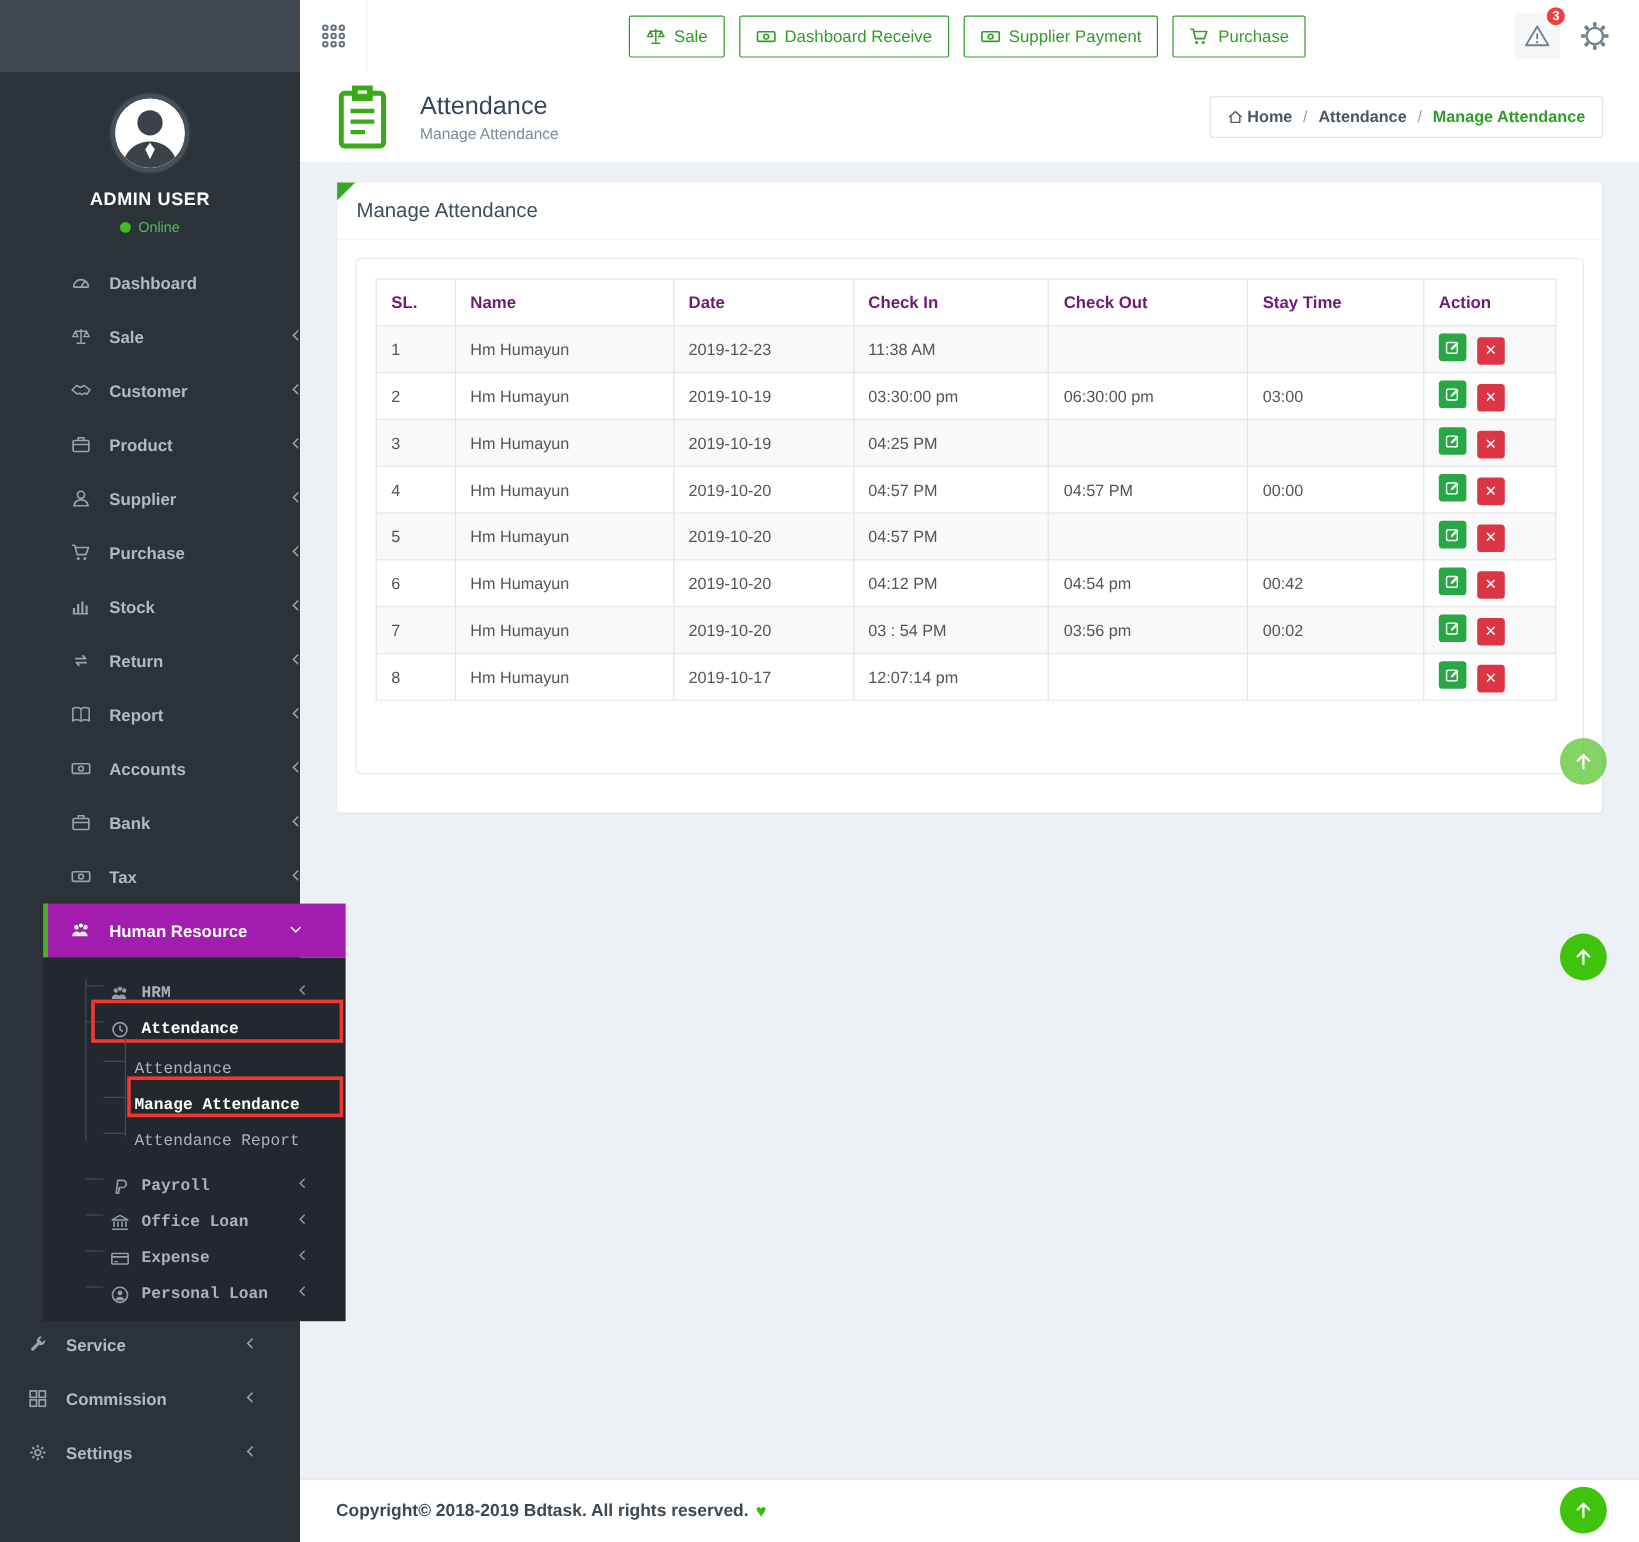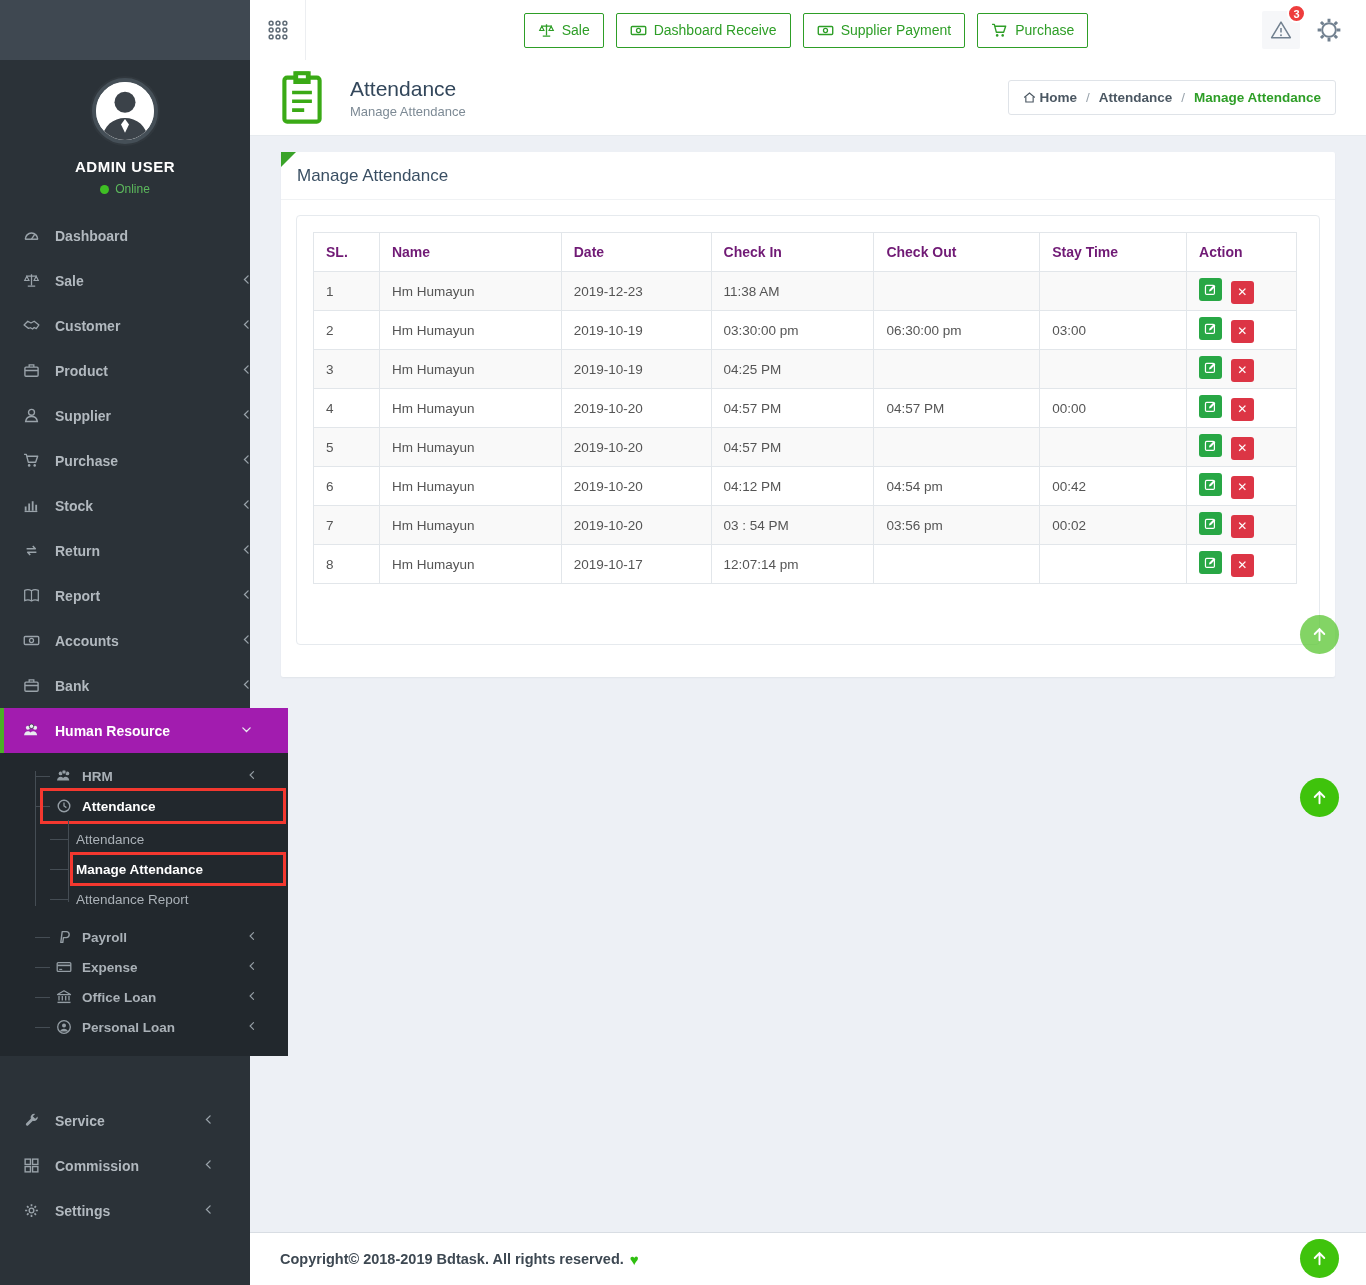--- a/index.html
+++ b/index.html
@@ -22,36 +22,36 @@
   .user-block { position:absolute; top:78px; left:0; width:250px; text-align:center; }
   .avatar {
     width:66px; height:66px; border-radius:50%; margin:0 auto;
     background:#fff; border:4px solid #454f57; box-shadow:0 0 0 2px #31383e;
     display:flex; align-items:center; justify-content:center; overflow:hidden;
   }
   .user-name { margin-top:14px; color:#fff; font-weight:700; font-size:15px; letter-spacing:.5px; }
   .user-status { margin-top:7px; font-size:12px; color:#5cb85c; display:flex; align-items:center; justify-content:center; gap:6px;text-align:center; }
   .status-dot { width:9px; height:9px; border-radius:50%; background:#3fbf24; display:inline-block; }
 
-  .menu { position:absolute; left:0; width:288px; top:213px; }
+  .menu { position:absolute; left:0; width:288px; top:213px;padding-left:36px; }
   .menu-bottom { position:absolute; left:0; width:250px; top:1098px; }
   .m-item {
     height:45px; display:flex; align-items:center; padding:0 18px 0 22px;
     color:#b2b9bf; font-size:14px; font-weight:700; cursor:pointer; position:relative;
   }
   .m-item .icon { width:18px; margin-right:15px; color:#9aa3aa; }
   .m-item .chev { margin-left:auto; color:#8d969d; }
   .m-item.active { color:#fff; border-left:4px solid #4bae27; padding-left:18px; background:#a21caf; }
   .m-item.active .icon { color:#e8ecef; }
 
   .submenu { position:relative; background:#22282d; padding:8px 0 14px 0; }
   .submenu::before { content:''; position:absolute; left:35px; top:18px; bottom:150px; width:1px; background:#454d54; }
   .s-item {
-    height:30px; display:flex; align-items:center; padding:0 18px 0 55px;
-    color:#aab1b7; font-size:13.5px; font-weight:700; cursor:pointer; position:relative;
+    height:30px; display:flex; align-items:flex-end; padding:0 18px 0 55px;
+    color:#aab1b7; font-size:13.5px; font-weight:700; cursor:pointer; position:relative;font-family:Liberation Mono, monospace;
   }
   .s-item::before { content:''; position:absolute; left:35px; top:15px; width:15px; height:1px; background:#454d54; }
   .s-item .icon { width:17px; margin-right:10px; color:#949da4; }
   .s-item .chev { margin-left:auto; color:#8d969d; }
   .s-item.lvl2 { padding-left:76px; font-weight:400; }
   .s-item.lvl2::before { left:50px; width:18px; }
   .s-item.active { color:#fff; font-weight:700; }
   .subtree { position:relative; margin:3px 0 8px 0; }
   .subtree::before { content:''; position:absolute; left:68px; top:-4px; bottom:12px; width:1px; background:#454d54; }
   .subtree .s-item::before { left:50px; width:18px; }
@@ -318,20 +318,34 @@
             <path d="M5.8 4.8V2.6h4.4v2.2M1.8 8h12.4" fill="none" stroke="currentColor" stroke-width="1.2"></path>
           </svg>
         </span>
     <span>Bank</span>
     <span class="chev"><span class="icon ">
             <svg width="13" height="13" viewBox="0 0 16 16">
               <path d="M10 3.5 5.5 8 10 12.5" fill="none" stroke="currentColor" stroke-width="1.6" stroke-linecap="round"></path>
             </svg>
           </span></span>
   </div>
+      <div class="m-item">
+    <span class="icon ">
+          <svg width="17" height="17" viewBox="0 0 16 16">
+            <rect x="1.2" y="4.2" width="13.6" height="7.6" rx="1" fill="none" stroke="currentColor" stroke-width="1.3"></rect>
+            <circle cx="8" cy="8" r="1.9" fill="none" stroke="currentColor" stroke-width="1.2"></circle>
+          </svg>
+        </span>
+    <span>Tax</span>
+    <span class="chev"><span class="icon ">
+            <svg width="13" height="13" viewBox="0 0 16 16">
+              <path d="M10 3.5 5.5 8 10 12.5" fill="none" stroke="currentColor" stroke-width="1.6" stroke-linecap="round"></path>
+            </svg>
+          </span></span>
+  </div>
       <div class="m-item active">
     <span class="icon ">
           <svg width="17" height="17" viewBox="0 0 16 16">
             <circle cx="4.6" cy="5.4" r="1.9" fill="currentColor"></circle>
             <circle cx="11.4" cy="5.4" r="1.9" fill="currentColor"></circle>
             <circle cx="8" cy="4" r="2.1" fill="currentColor" stroke="#2b3238" stroke-width=".7"></circle>
             <path d="M1 12.4c.3-2.4 1.8-3.6 3.6-3.6 1 0 1.9.4 2.5 1.1.7-.7 1.6-1.1 2.6-1.1 1.8 0 3.3 1.2 3.6 3.6z" fill="currentColor"></path>
           </svg>
         </span>
     <span>Human Resource</span>
@@ -394,41 +408,41 @@
     <span>Payroll</span>
     <span class="chev"><span class="icon ">
               <svg width="12" height="12" viewBox="0 0 16 16">
                 <path d="M10 3.5 5.5 8 10 12.5" fill="none" stroke="currentColor" stroke-width="1.6" stroke-linecap="round"></path>
               </svg>
             </span></span>
   </div>
         <div class="s-item   ">
     <span class="icon ">
             <svg width="16" height="16" viewBox="0 0 16 16">
-              <rect x="1.2" y="3.6" width="13.6" height="8.8" rx="1" fill="none" stroke="currentColor" stroke-width="1.3"></rect>
-              <path d="M1.2 6.4h13.6" stroke="currentColor" stroke-width="1.6"></path>
-              <path d="M3.2 10.4h3" stroke="currentColor" stroke-width="1.1"></path>
+              <path d="M1.5 5.6 8 1.8l6.5 3.8z" fill="none" stroke="currentColor" stroke-width="1.2" stroke-linejoin="round"></path>
+              <path d="M3 7v4.4M6.3 7v4.4M9.7 7v4.4M13 7v4.4" stroke="currentColor" stroke-width="1.3"></path>
+              <path d="M1.5 13.4h13" stroke="currentColor" stroke-width="1.4"></path>
             </svg>
           </span>
-    <span>Expense</span>
+    <span>Office Loan</span>
     <span class="chev"><span class="icon ">
               <svg width="12" height="12" viewBox="0 0 16 16">
                 <path d="M10 3.5 5.5 8 10 12.5" fill="none" stroke="currentColor" stroke-width="1.6" stroke-linecap="round"></path>
               </svg>
             </span></span>
   </div>
         <div class="s-item   ">
     <span class="icon ">
             <svg width="16" height="16" viewBox="0 0 16 16">
-              <path d="M1.5 5.6 8 1.8l6.5 3.8z" fill="none" stroke="currentColor" stroke-width="1.2" stroke-linejoin="round"></path>
-              <path d="M3 7v4.4M6.3 7v4.4M9.7 7v4.4M13 7v4.4" stroke="currentColor" stroke-width="1.3"></path>
-              <path d="M1.5 13.4h13" stroke="currentColor" stroke-width="1.4"></path>
+              <rect x="1.2" y="3.6" width="13.6" height="8.8" rx="1" fill="none" stroke="currentColor" stroke-width="1.3"></rect>
+              <path d="M1.2 6.4h13.6" stroke="currentColor" stroke-width="1.6"></path>
+              <path d="M3.2 10.4h3" stroke="currentColor" stroke-width="1.1"></path>
             </svg>
           </span>
-    <span>Office Loan</span>
+    <span>Expense</span>
     <span class="chev"><span class="icon ">
               <svg width="12" height="12" viewBox="0 0 16 16">
                 <path d="M10 3.5 5.5 8 10 12.5" fill="none" stroke="currentColor" stroke-width="1.6" stroke-linecap="round"></path>
               </svg>
             </span></span>
   </div>
         <div class="s-item   ">
     <span class="icon ">
             <svg width="16" height="16" viewBox="0 0 16 16">
               <circle cx="8" cy="8" r="6.3" fill="none" stroke="currentColor" stroke-width="1.3"></circle>

